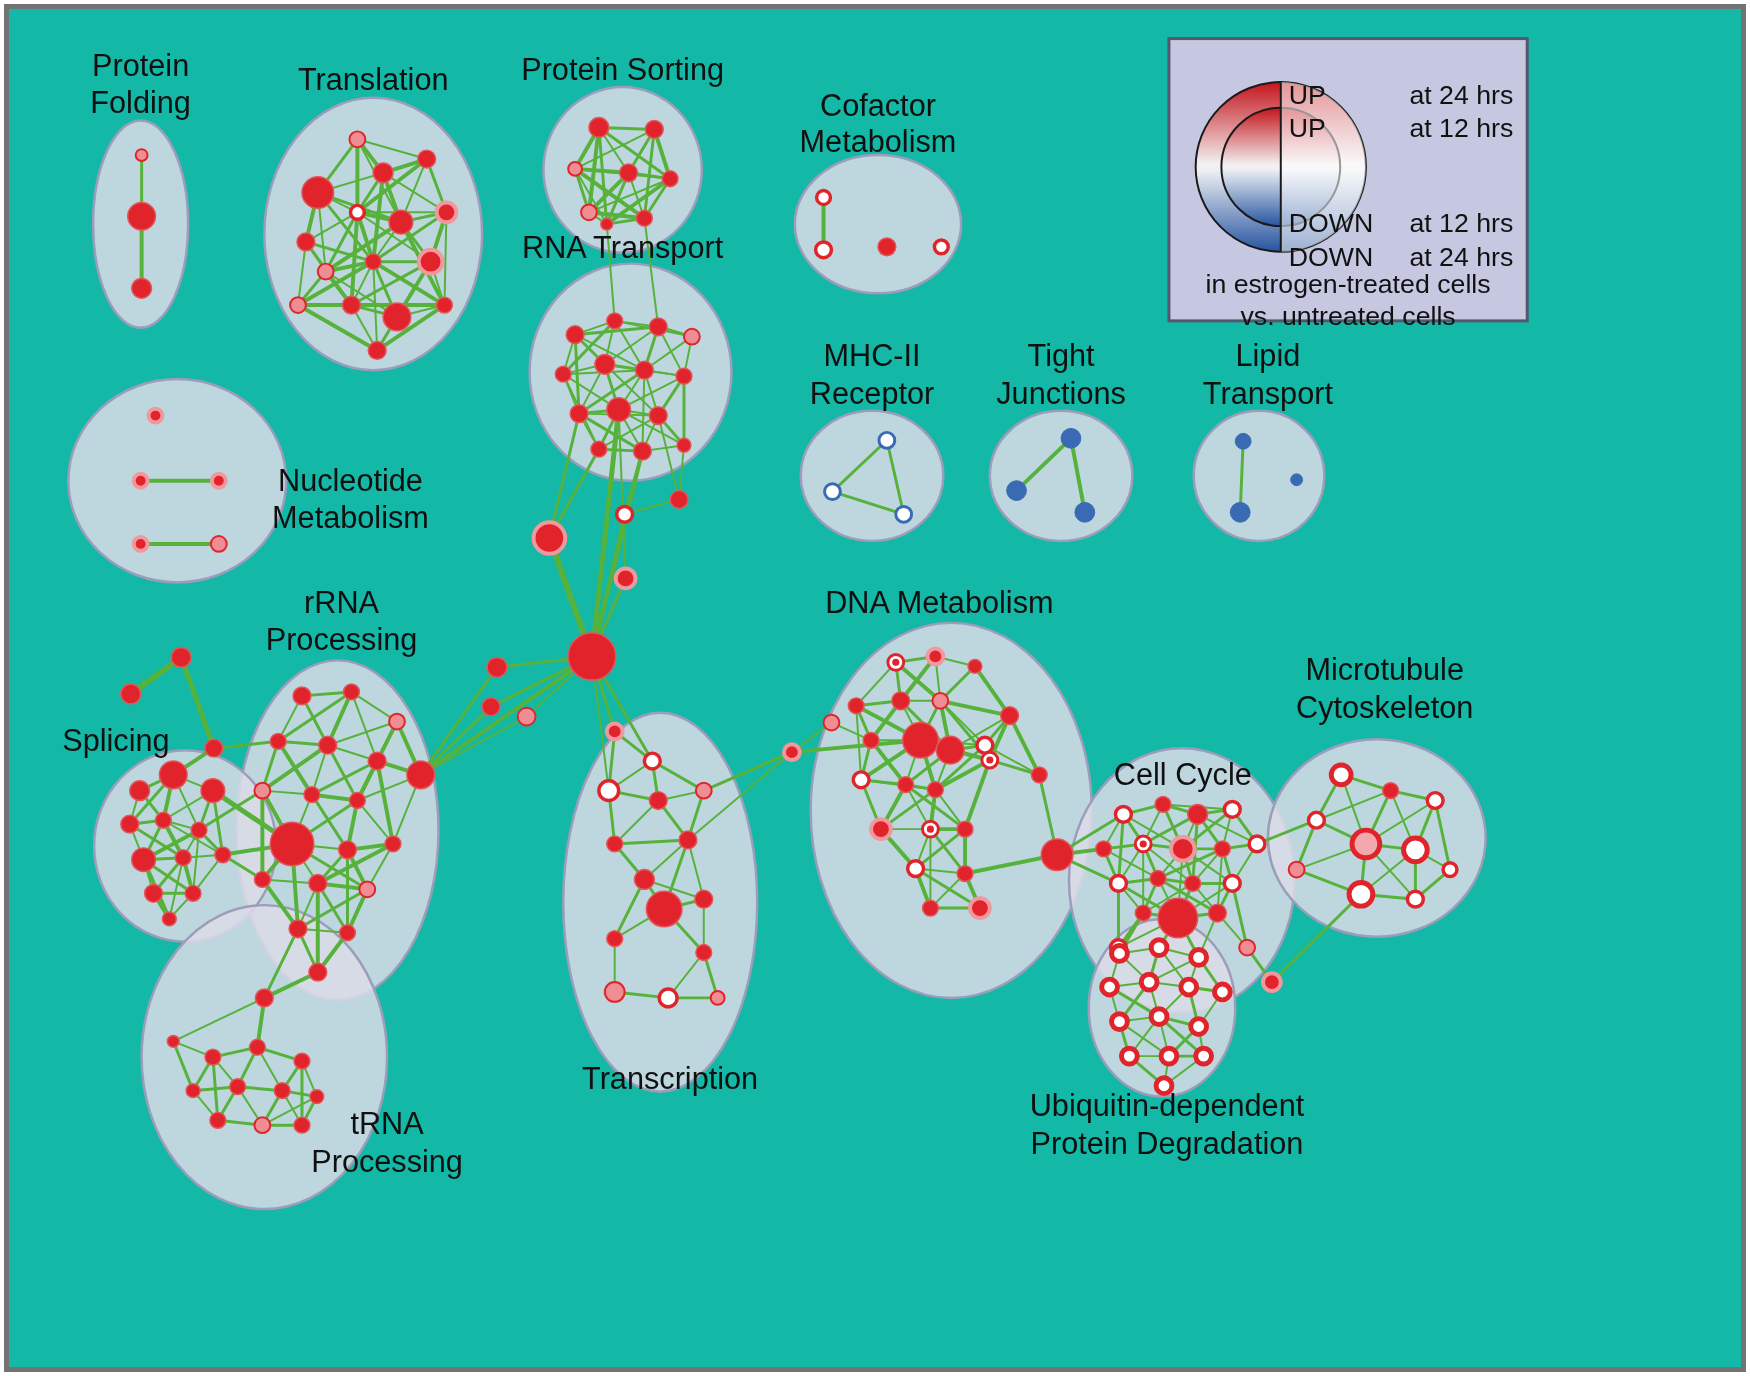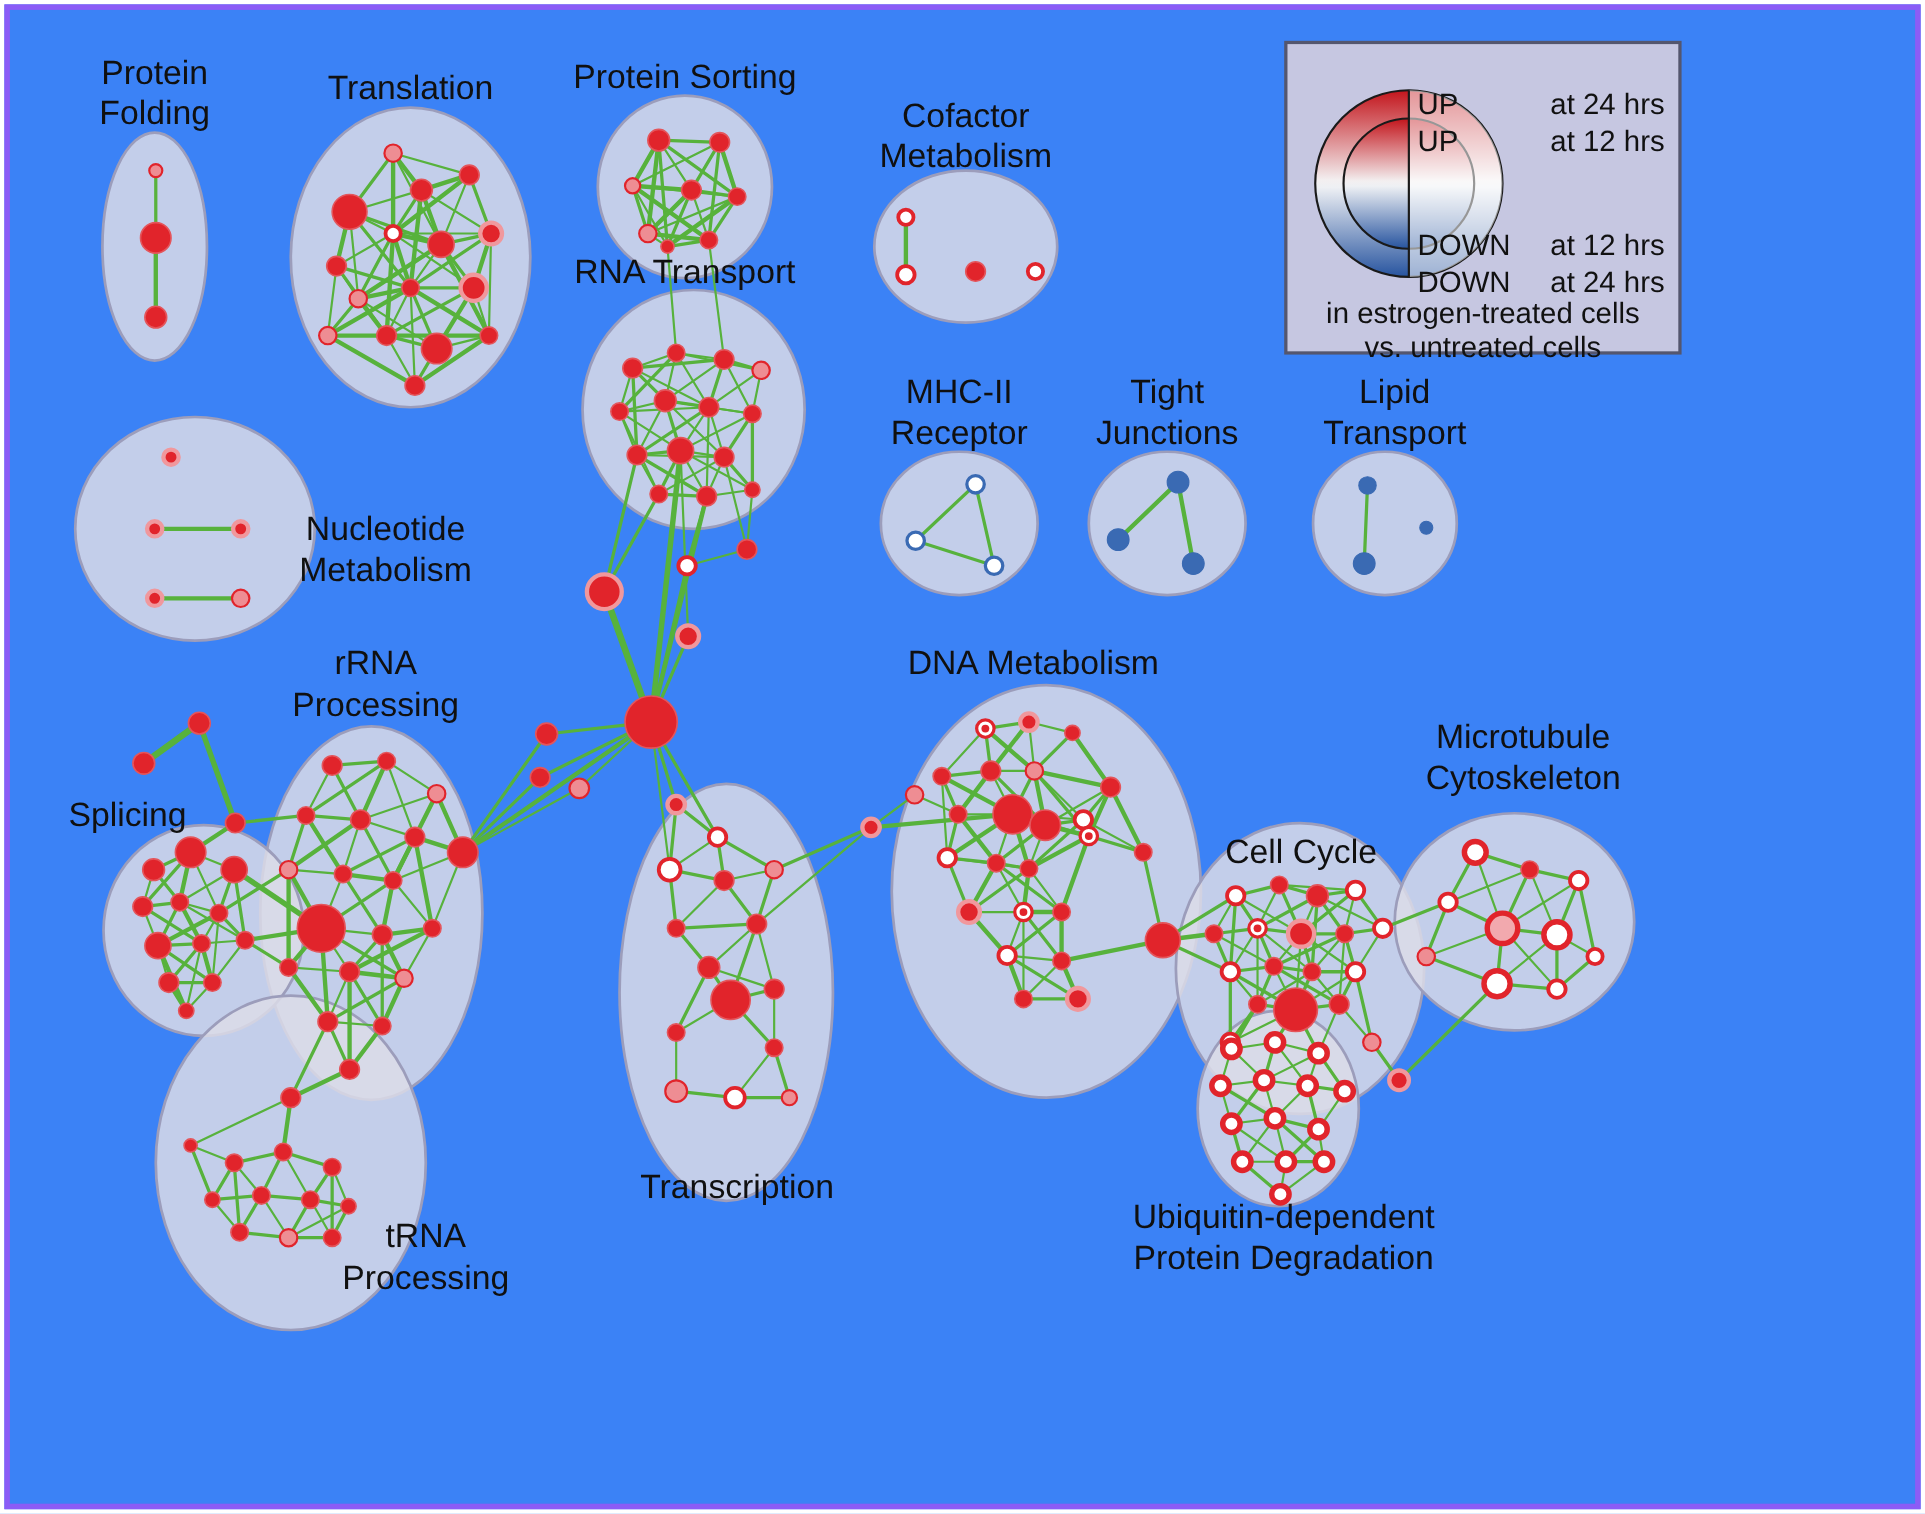--- a/index.html
+++ b/index.html
@@ -1,22 +1,22 @@
 <!DOCTYPE html>
 <html><head>
 <meta charset="utf-8">
 <style>
   html,body{margin:0;padding:0;background:#ffffff;}
   #figure{
     position:relative;
     margin:4px;
     width:1732px;
     height:1358px;
-    border:5px solid #8b5cf6;
-    background:#3b82f6;
+    border:5px solid #737373;
+    background:#14b8a6;
     overflow:hidden;
     font-family:"Liberation Sans", sans-serif;
   }
   #net{width:100%;height:100%;display:block;}
   text{font-family:"Liberation Sans", sans-serif;}
 </style>
 </head>
 <body>
 
 <div id="figure">

